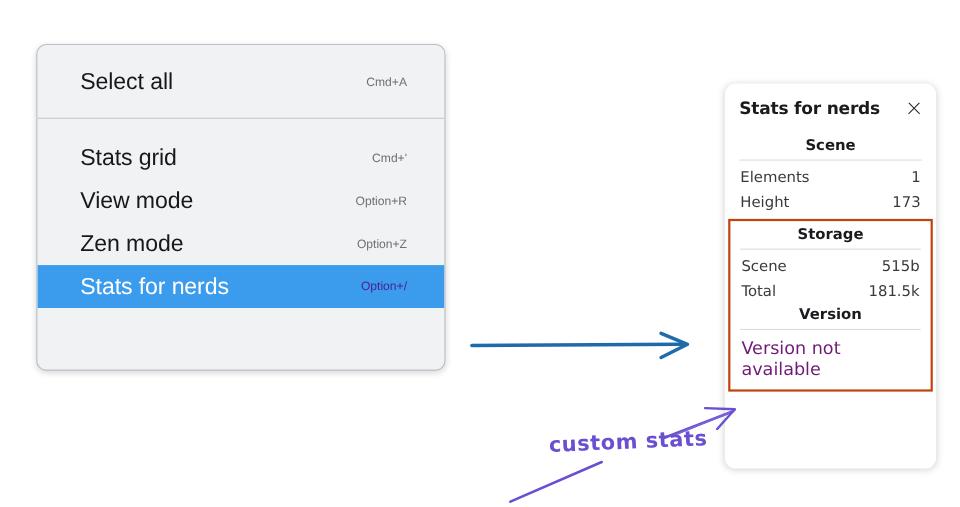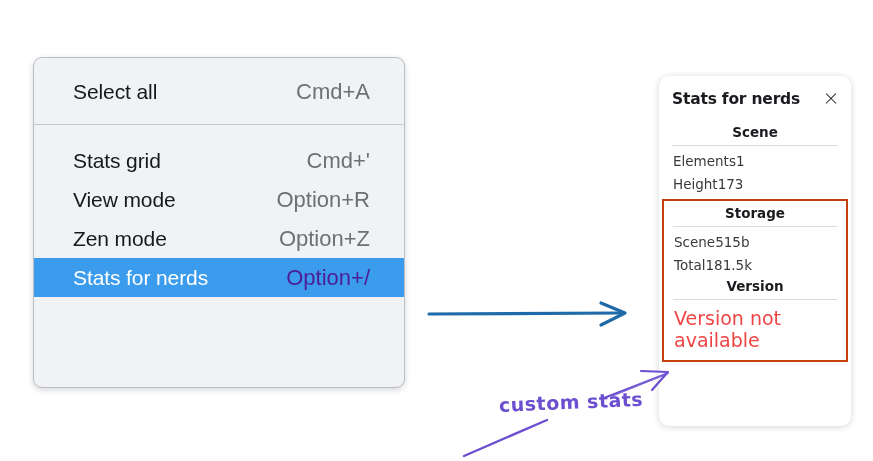--- a/index.html
+++ b/index.html
@@ -13,23 +13,23 @@
     height: 461px;
     background: #ffffff;
     overflow: hidden;
     font-family: "Liberation Sans", sans-serif;
   }
 
   
   .context-menu {
     position: absolute;
     left: 33px;
-    top: 57px;
+    top: 40px;
     width: 372px;
-    height: 331px;
+    height: 297px;
     background: #f0f2f4;
     border: 1px solid #b9bfc6;
     border-radius: 9px;
     box-shadow: 0 2px 6px rgba(0,0,0,0.16);
     box-sizing: border-box;
     overflow: hidden;
   }
   .menu-section {
     padding: 0;
   }
@@ -55,21 +55,21 @@
     cursor: default;
   }
   .menu-item .label {
     flex: 1;
     font-size: 21px;
     color: #17181a;
     letter-spacing: -0.1px;
     white-space: nowrap;
   }
   .menu-item .shortcut {
-    font-size: 22px;
+    font-size: 11px;
     color: #6d7074;
     white-space: nowrap;
   }
   .menu-item.selected {
     background: #3b9bec;
   }
   .menu-item.selected .label { color: #ffffff; }
   .menu-item.selected .shortcut { color: #4c1d95; }
 
   
@@ -126,31 +126,31 @@
     color: #1b1b1f;
     padding: 2px 0 5px 0;
   }
   .sec-rule {
     height: 1px;
     background: #dcdcdf;
     margin: 0 3px 3px 3px;
   }
   .stat-row {
     display: flex;
-    justify-content: flex-start;
+    justify-content: space-between;
     align-items: center;
     font-size: 13.5px;
     color: #3a3a3e;
     padding: 3.5px 4px;
   }
   .stat-row .k { white-space: nowrap; }
   .stat-row .v { white-space: nowrap; }
   .plain-row {
-    font-size: 19px;
-    color: #ef4444;
+    font-size: 16px;
+    color: #701a75;
     padding: 4px 4px;
   }
 
   .highlight-box {
     border: 2px solid #c2410c;
     margin: 4px -7px 0 -7px;
     padding: 2px 6px 5px 6px;
     box-sizing: border-box;
   }
 

